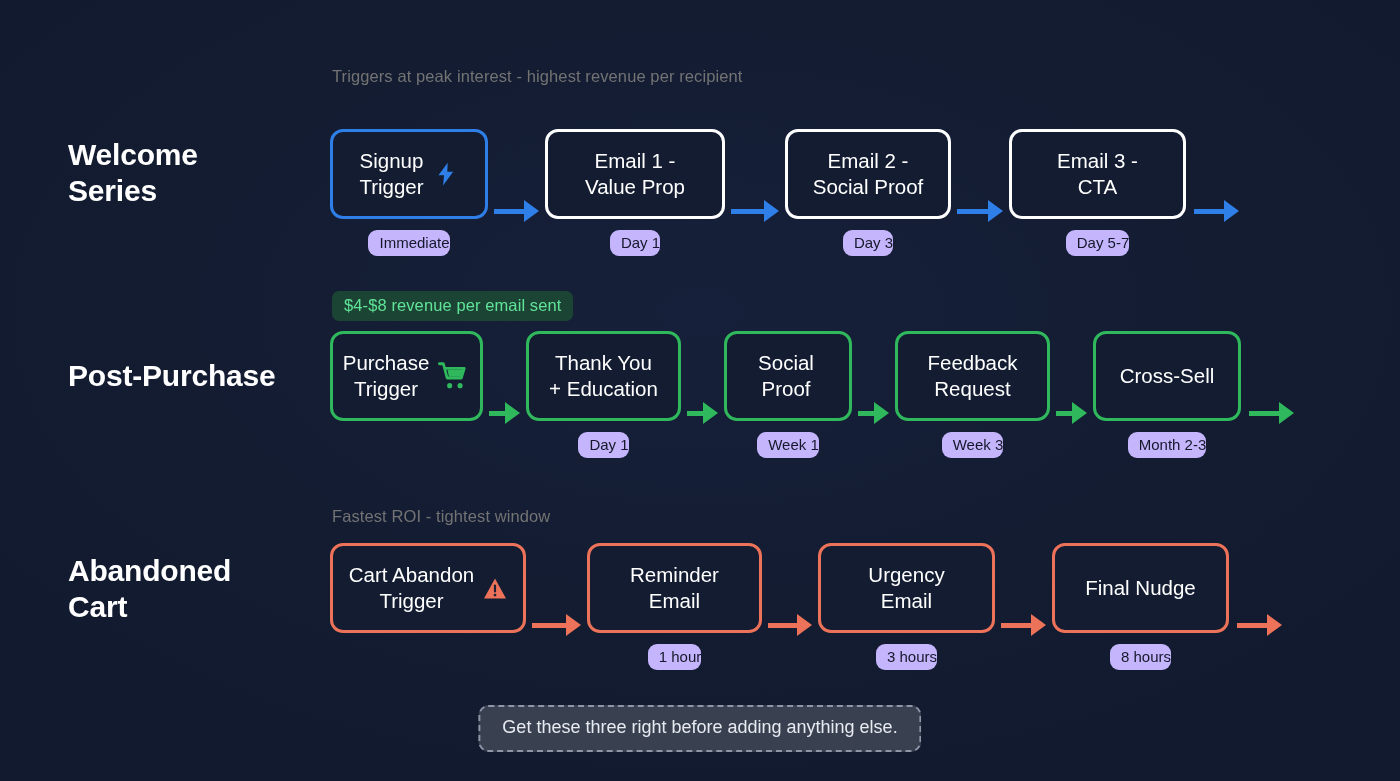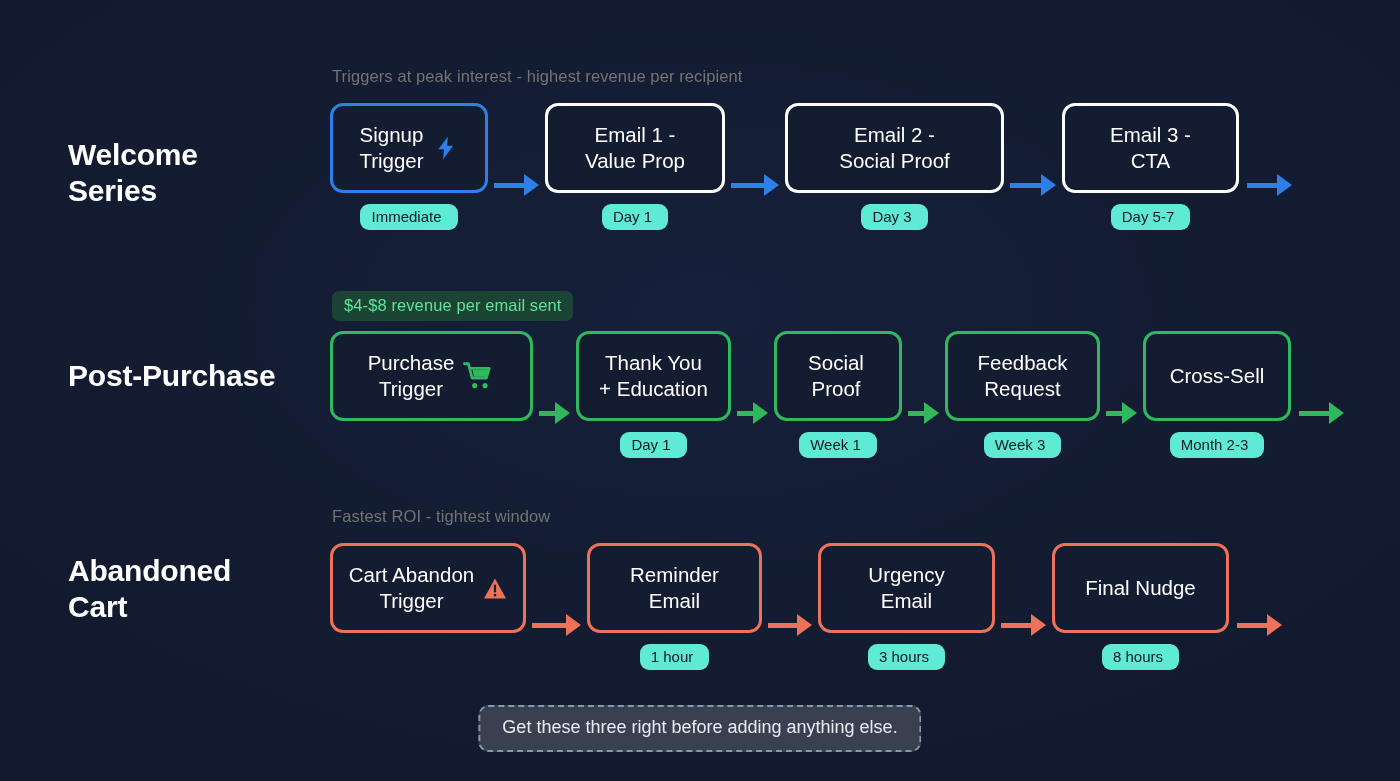--- a/index.html
+++ b/index.html
@@ -123,24 +123,24 @@
     flex: 0 0 auto;
   }
   .conn-blue   { color: #2f7fe8; }
   .conn-green  { color: #2fb85c; }
   .conn-orange { color: #ec7259; }
   .connector .shaft { background: currentColor; }
 
   
   .timing {
     margin-top: 11px;
-    background: #5eead4;
+    background: #c4b5fd;
     color: #15182a;
     font-size: 15px;
-    padding: 4px 16px 5px 11px;
+    padding: 4px 0 5px 11px;
     border-radius: 9px;
     white-space: nowrap;
   }
   .timing.hidden { visibility: hidden; }
 
   
   .icon { flex: 0 0 auto; display: inline-block; line-height: 0; }
 
   
   .footer-note {
@@ -182,21 +182,21 @@
         <div class="node-wrap">
           <div class="node accent-white" style="width: 180px;"><span class="node-text">Email 1 -
 Value Prop</span></div>
           <div class="timing">Day 1</div>
         </div>
         <div class="connector conn-blue" style="width: auto; margin-left: 6px; margin-right: 6px;">
           <div class="shaft" style="width: 33px;"></div>
           <div class="head"></div>
         </div>
         <div class="node-wrap">
-          <div class="node accent-white" style="width: 219px;"><span class="node-text">Email 2 -
+          <div class="node accent-white" style="width: 166px; margin-top: 26px;"><span class="node-text">Email 2 -
 Social Proof</span></div>
           <div class="timing">Day 3</div>
         </div>
         <div class="connector conn-blue" style="width: auto; margin-left: 6px; margin-right: 6px;">
           <div class="shaft" style="width: 31px;"></div>
           <div class="head"></div>
         </div>
         <div class="node-wrap">
           <div class="node accent-white" style="width: 177px;"><span class="node-text">Email 3 -
 CTA</span></div>
@@ -206,21 +206,21 @@
           <div class="shaft" style="width: 30px;"></div>
           <div class="head"></div>
         </div>
       </div>
     </div>
     <div class="row row-post">
       <div class="row-label" style="white-space: pre-line;">Post-Purchase</div>
       <div class="row-note badge">$4-$8 revenue per email sent</div>
       <div class="flow">
         <div class="node-wrap">
-          <div class="node accent-green" style="width: 203px;"><span class="node-text">Purchase
+          <div class="node accent-green" style="width: 153px;"><span class="node-text">Purchase
 Trigger</span><span class="icon"><svg width="32" height="28" viewBox="0 0 26 24" aria-hidden="true">
                 <path d="M0.5 1.5h3.4l3.2 12.2h12.1l2.6-8.2H6.2" fill="none" stroke="#2fb85c" stroke-width="2.4" stroke-linejoin="round" stroke-linecap="round"></path>
                 <path d="M7.4 6.6h14.1l-2 6.1H8.6z" fill="#2fb85c"></path>
                 <circle cx="9.3" cy="20.3" r="2.2" fill="#2fb85c"></circle>
                 <circle cx="18.2" cy="20.3" r="2.2" fill="#2fb85c"></circle>
               </svg></span></div>
           <div class="timing hidden">&nbsp;</div>
         </div>
         <div class="connector conn-green" style="width: auto; margin-left: 6px; margin-right: 6px;">
           <div class="shaft" style="width: 16px;"></div>

